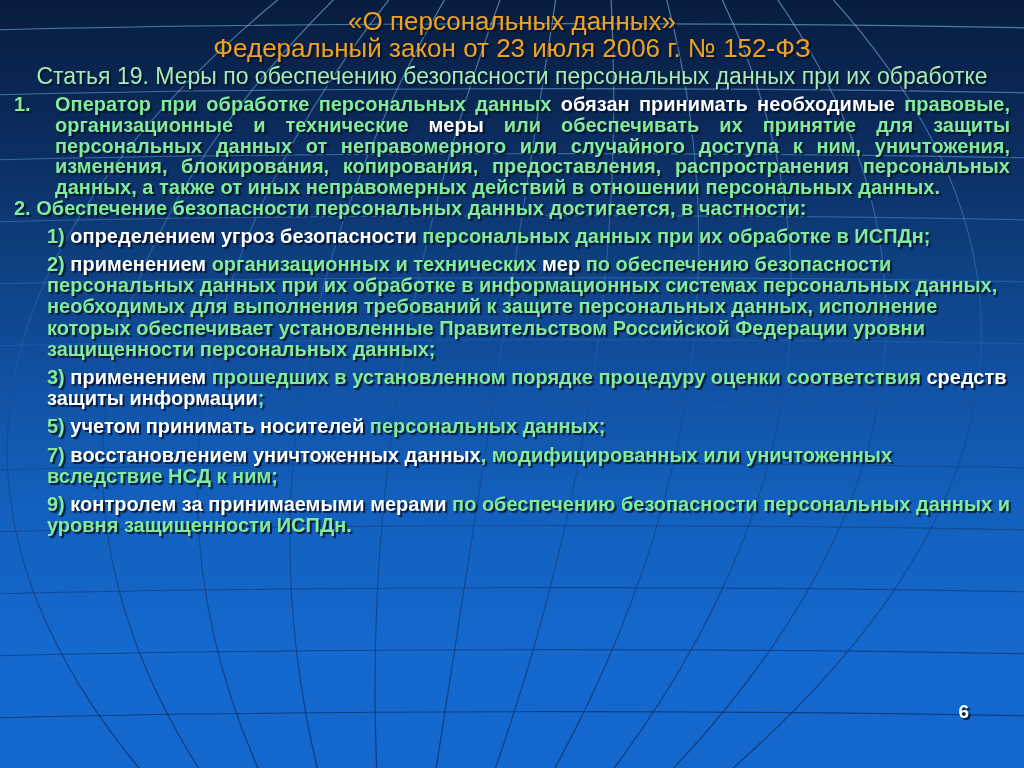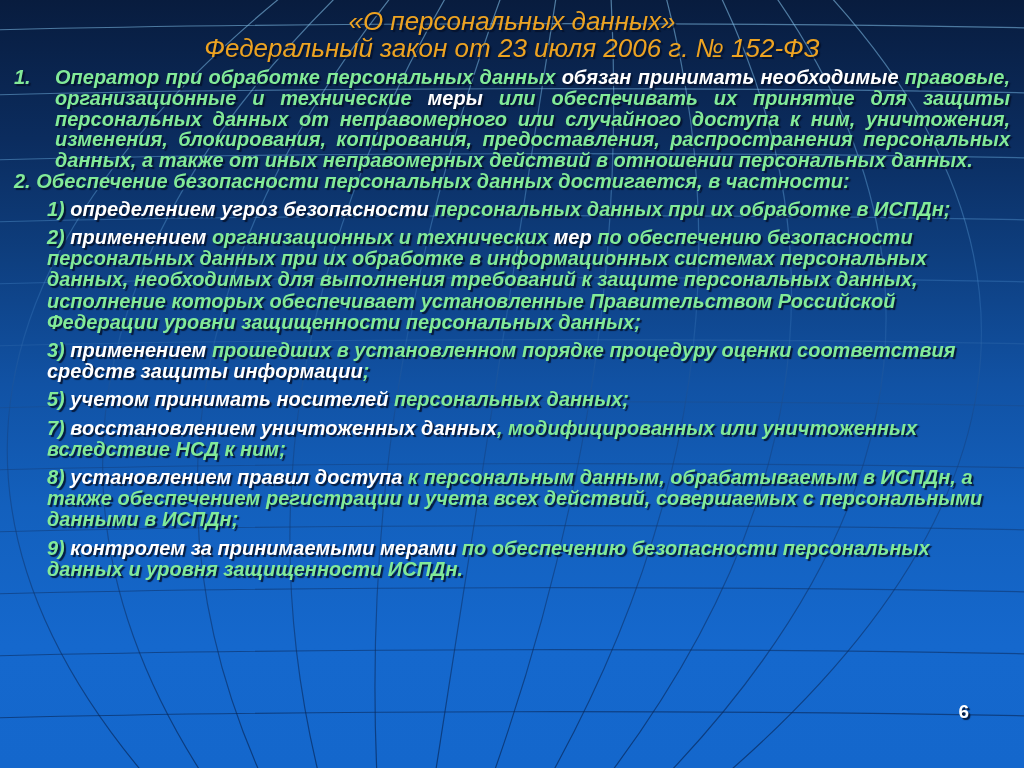--- a/index.html
+++ b/index.html
@@ -6,21 +6,21 @@
   .slide{
     position:relative;
     width:1024px;height:768px;
     overflow:hidden;
     font-family:"Liberation Sans", sans-serif;
     background:linear-gradient(180deg,
       #081c3e 0%, #0b2c5e 18%, #0e3f80 34%,
       #1152a4 50%, #1360bd 66%, #1568cd 84%, #1467cc 100%);
   }
   .graticule{position:absolute;left:0;top:0;z-index:0;}
-  .content{position:relative;z-index:1;padding:8px 14px 0 14px;font-style:italic;}
+  .content{position:relative;z-index:1;padding:8px 14px 0 14px;}
 
   .sh{text-shadow:2px 2px 1px rgba(4,17,43,0.88);}
 
   .title-line{
     text-align:center;color:#eda321;font-weight:400;
     font-size:26px;line-height:27px;
   }
   .article-line{
     text-align:center;color:#a5ebb5;font-weight:400;
     font-size:23px;line-height:25px;margin-top:2px;
@@ -81,32 +81,32 @@
       <path d="M-10,718 C300,710 724,710 1034,716"></path>
     </g>
   </svg>
 
   <div class="content">
 
     <div class="title-line sh">«О персональных данных»</div>
 
     <div class="title-line sh">Федеральный закон от 23 июля 2006 г. № 152-ФЗ</div>
 
+    <div class="article-line sh">Статья 19. Меры по обеспечению безопасности персональных данных при их обработке</div>
 
     <div class="item1 bodytxt sh">
       <div class="num">1.</div>
       <div class="txt"><span class="run-g">Оператор при обработке персональных данных </span><span class="run-w">обязан принимать необходимые </span><span class="run-g">правовые, организационные и технические </span><span class="run-w">меры </span><span class="run-g">или обеспечивать их принятие для защиты персональных данных от неправомерного или случайного доступа к ним, уничтожения, изменения, блокирования, копирования, предоставления, распространения персональных данных, а также от иных неправомерных действий в отношении персональных данных.</span></div>
     </div>
 
     <div class="heading2 bodytxt sh"><span class="run-g">2. Обеспечение безопасности персональных данных достигается, в частности:</span></div>
 
     <p class="para bodytxt sh"><span class="run-g">1) </span><span class="run-w">определением угроз безопасности </span><span class="run-g">персональных данных при их обработке в ИСПДн;</span></p>
     <p class="para bodytxt sh"><span class="run-g">2) </span><span class="run-w">применением </span><span class="run-g">организационных и технических </span><span class="run-w">мер </span><span class="run-g">по обеспечению безопасности персональных данных при их обработке в информационных системах персональных данных, необходимых для выполнения требований к защите персональных данных, исполнение которых обеспечивает установленные Правительством Российской Федерации уровни защищенности персональных данных;</span></p>
     <p class="para bodytxt sh"><span class="run-g">3) </span><span class="run-w">применением </span><span class="run-g">прошедших в установленном порядке процедуру оценки соответствия </span><span class="run-w">средств защиты информации</span><span class="run-g">;</span></p>
     <p class="para bodytxt sh"><span class="run-g">5) </span><span class="run-w">учетом принимать носителей </span><span class="run-g">персональных данных;</span></p>
     <p class="para bodytxt sh"><span class="run-g">7) </span><span class="run-w">восстановлением уничтоженных данных</span><span class="run-g">, модифицированных или уничтоженных вследствие НСД к ним;</span></p>
-    <p class="para bodytxt sh"><span class="run-g">8) </span><span class="run-w">установлением правил доступа </span><span class="run-g">к персональным данным, обрабатываемым в ИСПДн, а также обеспечением регистрации и учета всех действий, совершаемых с персональными данными в ИСПДн;</span></p>
     <p class="para bodytxt sh"><span class="run-g">9) </span><span class="run-w">контролем за принимаемыми мерами </span><span class="run-g">по обеспечению безопасности персональных данных и уровня защищенности ИСПДн.</span></p>
   </div>
 
   <div class="page-number sh">6</div>
 
 </div>
 
 </body></html>

